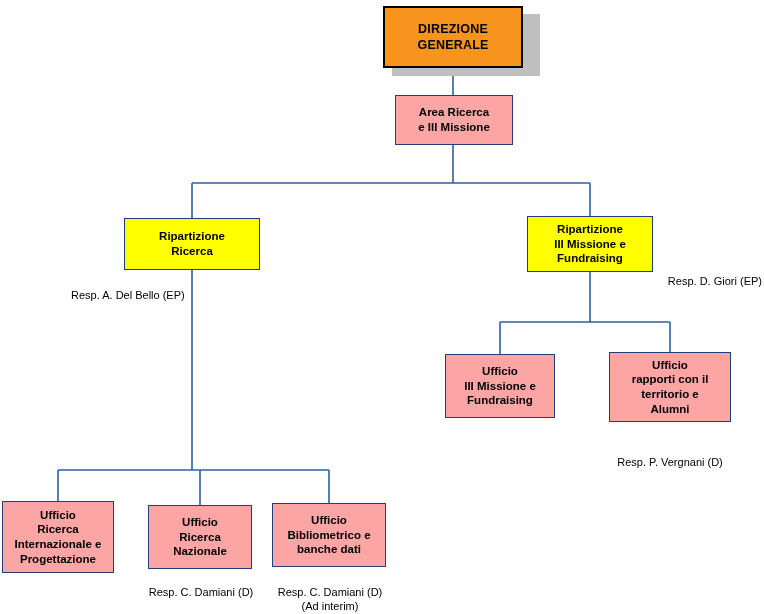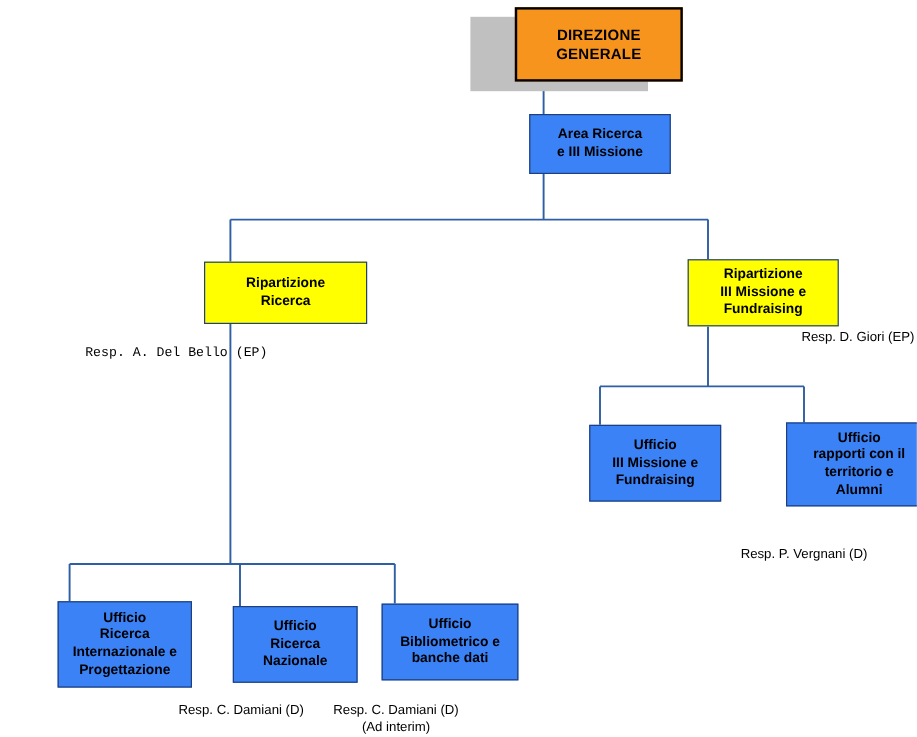--- a/index.html
+++ b/index.html
@@ -26,35 +26,34 @@
     box-sizing: border-box;
     display: flex;
     align-items: center;
     justify-content: center;
     text-align: center;
     font-weight: bold;
     font-size: 11.5px;
     line-height: 1.28;
     color: #000000;
     z-index: 3;
-    margin-left: 46px;
   }
   .node-top {
     background: #F7941E;
     border: 2px solid #000000;
     font-size: 12.5px;
     letter-spacing: 0.2px;
   }
   .node-shadow {
     position: absolute;
     background: #C0C0C0;
     z-index: 2;
   }
   .node-blue {
-    background: #3b82f6;
+    background: #fca5a5;
     border: 1px solid #1F3F7E;
   }
   .node-yellow {
     background: #FFFF00;
     border: 1px solid #1F3F7E;
   }
   .caption {
     position: absolute;
     font-size: 11px;
     font-weight: normal;
@@ -136,21 +135,21 @@
 Progettazione</div>
 
   <div class="node node-blue" style="left:148px; top:505px; width:104px; height:64px; white-space:pre-line;">Ufficio
 Ricerca
 Nazionale</div>
 
   <div class="node node-blue" style="left:272px; top:503px; width:114px; height:64px; white-space:pre-line;">Ufficio
 Bibliometrico e
 banche dati</div>
 
-  <div class="caption" style="left:71px; top:288px; width:220px;font-family:Liberation Mono, monospace;">Resp. A. Del Bello (EP)</div>
+  <div class="caption" style="left:71px; top:288px; width:220px;">Resp. A. Del Bello (EP)</div>
 
   <div class="caption right" style="left:558px; top:274px; width:204px;">Resp. D. Giori (EP)</div>
 
   <div class="caption center" style="left:585px; top:455px; width:170px;">Resp. P. Vergnani (D)</div>
 
   <div class="caption center" style="left:116px; top:585px; width:170px;">Resp. C. Damiani (D)</div>
 
   <div class="caption center" style="left:245px; top:585px; width:170px;">Resp. C. Damiani (D)
 (Ad interim)</div>
 

